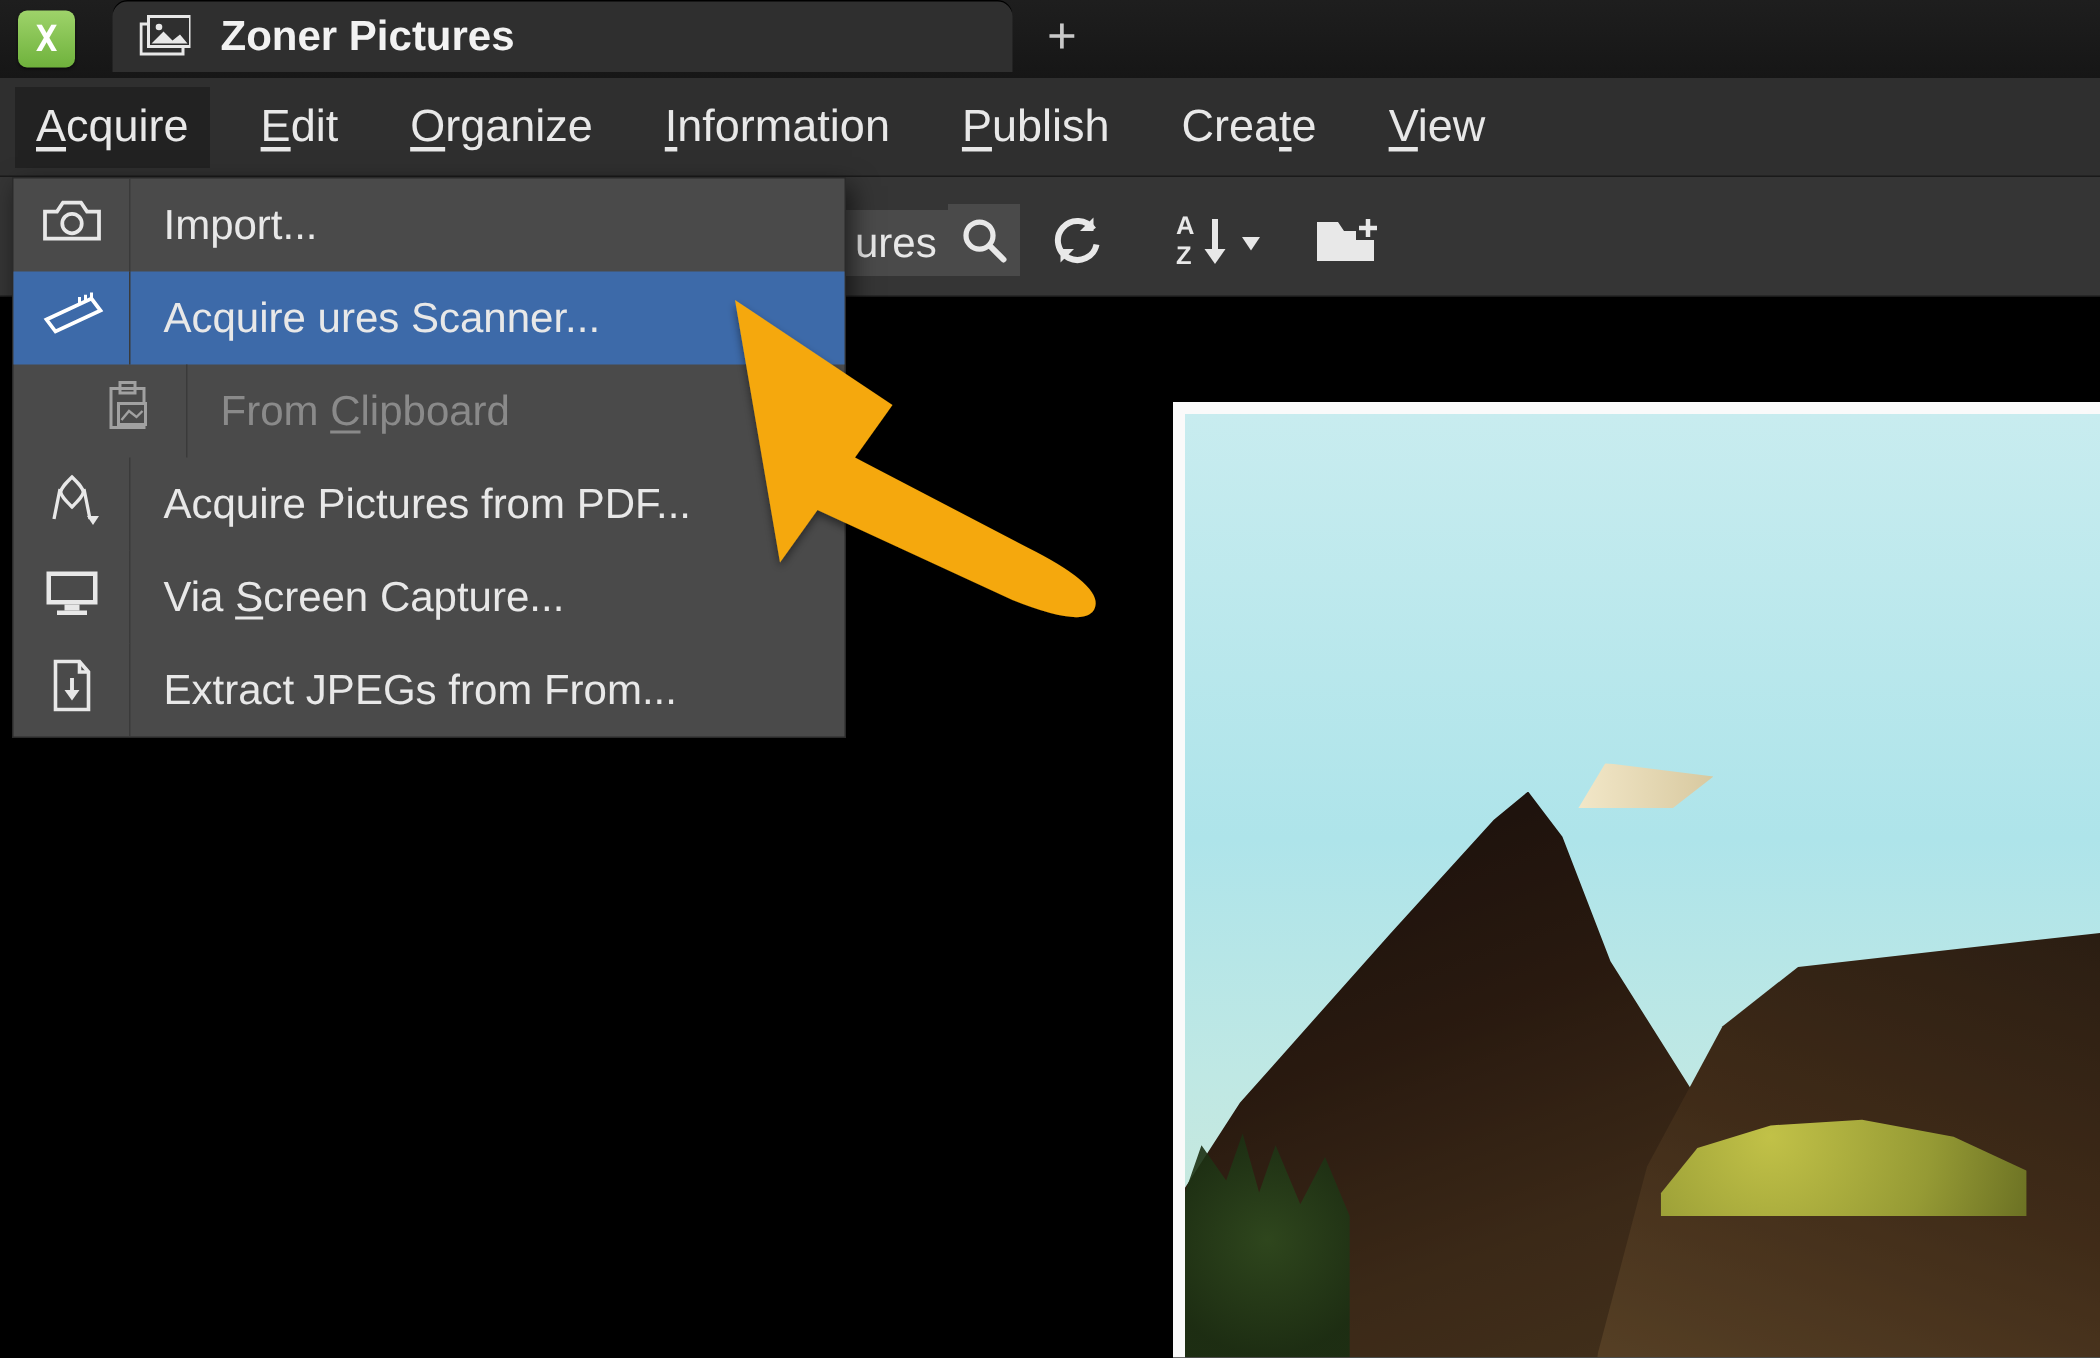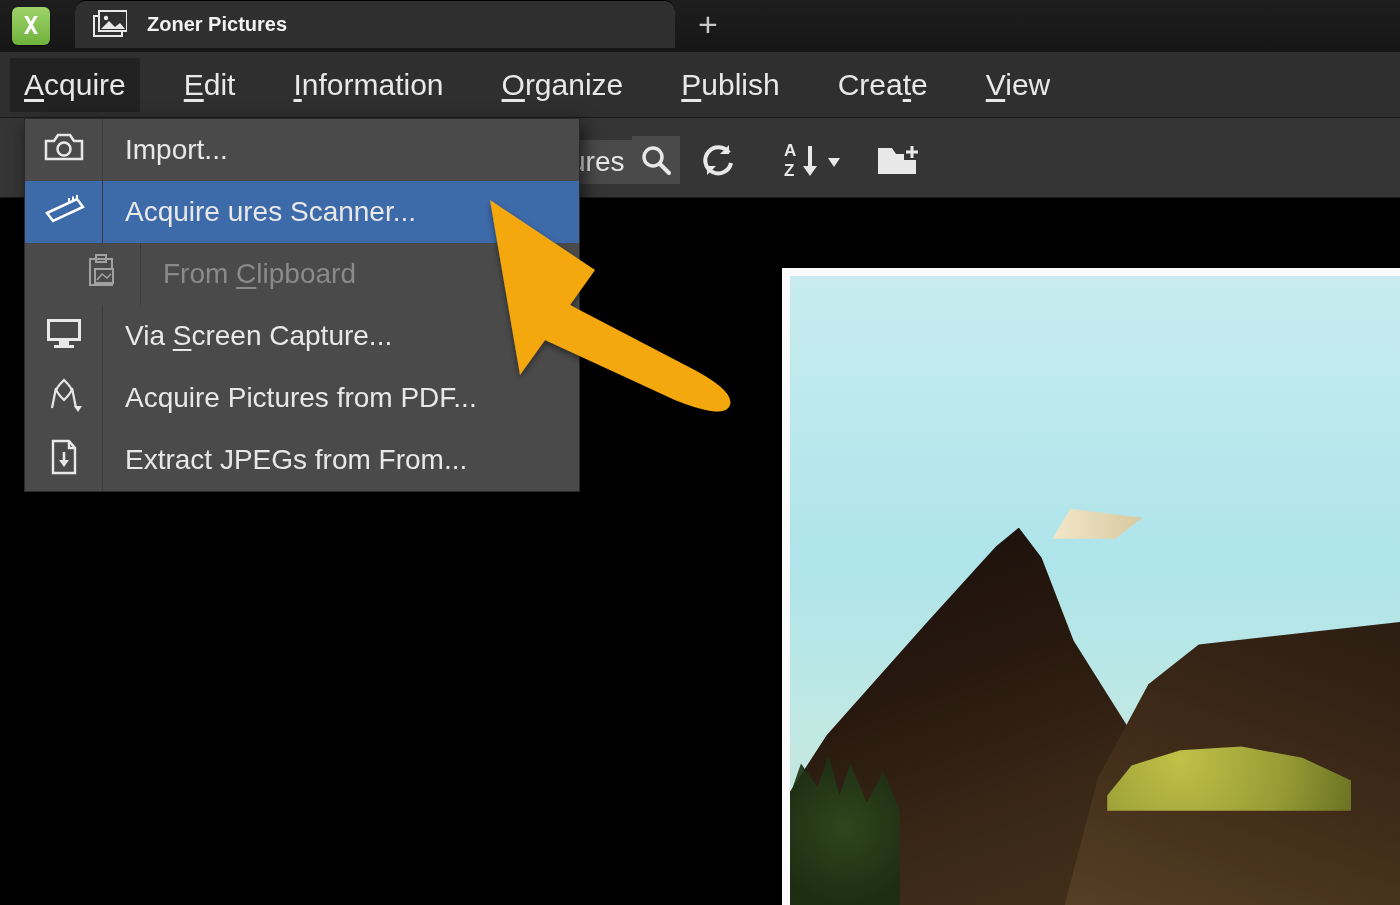--- a/index.html
+++ b/index.html
@@ -26,31 +26,31 @@
   }
   .zoner-tab {
     position:absolute; left:75px; top:0; height:48px; min-width:600px;
     background:#2f2f2f;
     border-top-left-radius:10px; border-top-right-radius:10px;
     display:flex; align-items:center; padding-left:18px; gap:20px;
     box-shadow: 0 1px 0 #000 inset;
   }
   .zoner-tab .pic-ico { width:34px; height:28px; position:relative; }
   .zoner-tab .pic-ico svg { width:34px; height:28px; }
-  .zoner-tab .title { color:#f2f2f2; font-size:20px; font-weight:700; }
+  .zoner-tab .title { color:#f2f2f2; font-size:28px; font-weight:700; }
   .new-tab {
     position:absolute; left:690px; top:8px; width:36px; height:36px;
     color:#c8c8c8; font-size:34px; font-weight:200; line-height:32px; text-align:center;
     cursor:pointer;
   }
 
   
   .menubar {
     position:absolute; left:0; top:52px; width:100%; height:66px;
-    background:#2f2f2f; display:flex; align-items:center; padding-left:10px; gap:30px;
+    background:#2f2f2f; display:flex; align-items:center; padding-left:10px; gap:20px;
     border-bottom:1px solid #1a1a1a;
   }
   .menubar .menu {
     color:#e8e8e8; font-size:30px; font-weight:400; padding:10px 14px;
     cursor:pointer;
   }
   .menubar .menu.active { background:#222; }
   .menubar .menu .ul { text-decoration: underline; text-underline-offset: 4px; }
 
   
@@ -113,21 +113,21 @@
   }
   .bush {
     position:absolute; left:0; bottom:0; width:18%; height:25%;
     background: radial-gradient(circle at 50% 50%, #2e4a1e 0%, #1a2e12 80%);
     clip-path: polygon(0% 100%, 0% 30%, 10% 10%, 25% 25%, 35% 5%, 45% 30%, 55% 10%, 70% 35%, 85% 15%, 100% 40%, 100% 100%);
     opacity:.9;
   }
 
   
   .dropdown {
-    position:absolute; left:24px; top:118px; width:556px;
+    position:absolute; left:8px; top:118px; width:556px;
     background:#4a4a4a; box-shadow: 4px 6px 16px rgba(0,0,0,.6);
     border:1px solid #2a2a2a;
     text-align:right;
   }
   .dd-item {
     height:62px; display:flex; align-items:center; gap:0;
     color:#e8e8e8; font-size:28px; cursor:pointer;
   }
   .dd-item .iconcell {
     width:78px; height:100%; display:flex; align-items:center; justify-content:center;
@@ -167,22 +167,22 @@
           </svg>
       </div>
       <div class="title">Zoner Pictures</div>
     </div>
     <div class="new-tab">+</div>
   </div>
 
   <div class="menubar">
     <div class="menu active"><span class="ul">A</span><span>cquire</span></div>
     <div class="menu"><span class="ul">E</span><span>dit</span></div>
+    <div class="menu"><span class="ul">O</span><span>rganize</span></div>
     <div class="menu"><span class="ul">I</span><span>nformation</span></div>
-    <div class="menu"><span class="ul">O</span><span>rganize</span></div>
     <div class="menu"><span class="ul">P</span><span>ublish</span></div>
     <div class="menu"><span>Crea</span><span class="ul">t</span><span>e</span></div>
     <div class="menu"><span class="ul">V</span><span>iew</span></div>
   </div>
 
   <div class="toolbar">
     <div class="path-fragment">ures</div>
     <div class="ticon search">
       <svg width="34" height="34" viewBox="0 0 34 34">
           <circle cx="14" cy="14" r="9" fill="none" stroke="#e8e8e8" stroke-width="3.5"></circle>
@@ -265,44 +265,44 @@
       </span>
         </div>
       <div class="label">
         <span>From </span><span class="ul">C</span><span>lipboard</span>
       </div>
     </div>
 
     <div class="dd-item">
       <div class="iconcell">
           <span>
+        <svg width="40" height="38" viewBox="0 0 40 38">
+              <path d="M20 4 C10 14 10 14 20 24 C30 14 30 14 20 4 Z" fill="none" stroke="#e8e8e8" stroke-width="2.2"></path>
+              <path d="M12 12 L8 32 M28 12 L32 32" fill="none" stroke="#e8e8e8" stroke-width="2.2"></path>
+              <path d="M30 30 L38 30 L34 36 Z" fill="#e8e8e8"></path>
+            </svg>
+      </span>
+        </div>
+      <div class="label">Acquire Pictures from PDF...</div>
+    </div>
+
+    <div class="dd-item">
+      <div class="iconcell">
+          <span>
         <svg width="40" height="34" viewBox="0 0 40 34">
               <rect x="3" y="3" width="34" height="22" fill="#e8e8e8"></rect>
               <rect x="6" y="6" width="28" height="16" fill="#4a4a4a"></rect>
               <rect x="15" y="25" width="10" height="4" fill="#e8e8e8"></rect>
               <rect x="10" y="29" width="20" height="3" fill="#e8e8e8"></rect>
             </svg>
       </span>
         </div>
       <div class="label">
         <span>Via </span><span class="ul">S</span><span>creen Capture...</span>
       </div>
-    </div>
-
-    <div class="dd-item">
-      <div class="iconcell">
-          <span>
-        <svg width="40" height="38" viewBox="0 0 40 38">
-              <path d="M20 4 C10 14 10 14 20 24 C30 14 30 14 20 4 Z" fill="none" stroke="#e8e8e8" stroke-width="2.2"></path>
-              <path d="M12 12 L8 32 M28 12 L32 32" fill="none" stroke="#e8e8e8" stroke-width="2.2"></path>
-              <path d="M30 30 L38 30 L34 36 Z" fill="#e8e8e8"></path>
-            </svg>
-      </span>
-        </div>
-      <div class="label">Acquire Pictures from PDF...</div>
     </div>
 
     <div class="dd-item">
       <div class="iconcell">
           <span>
         <svg width="34" height="38" viewBox="0 0 34 38">
               <path d="M6 3 L22 3 L28 10 L28 35 L6 35 Z" fill="none" stroke="#e8e8e8" stroke-width="2.4"></path>
               <path d="M22 3 L22 10 L28 10" fill="none" stroke="#e8e8e8" stroke-width="2.4"></path>
               <line x1="17" y1="14" x2="17" y2="26" stroke="#e8e8e8" stroke-width="2.6"></line>
               <path d="M12 22 L17 29 L22 22 Z" fill="#e8e8e8"></path>

